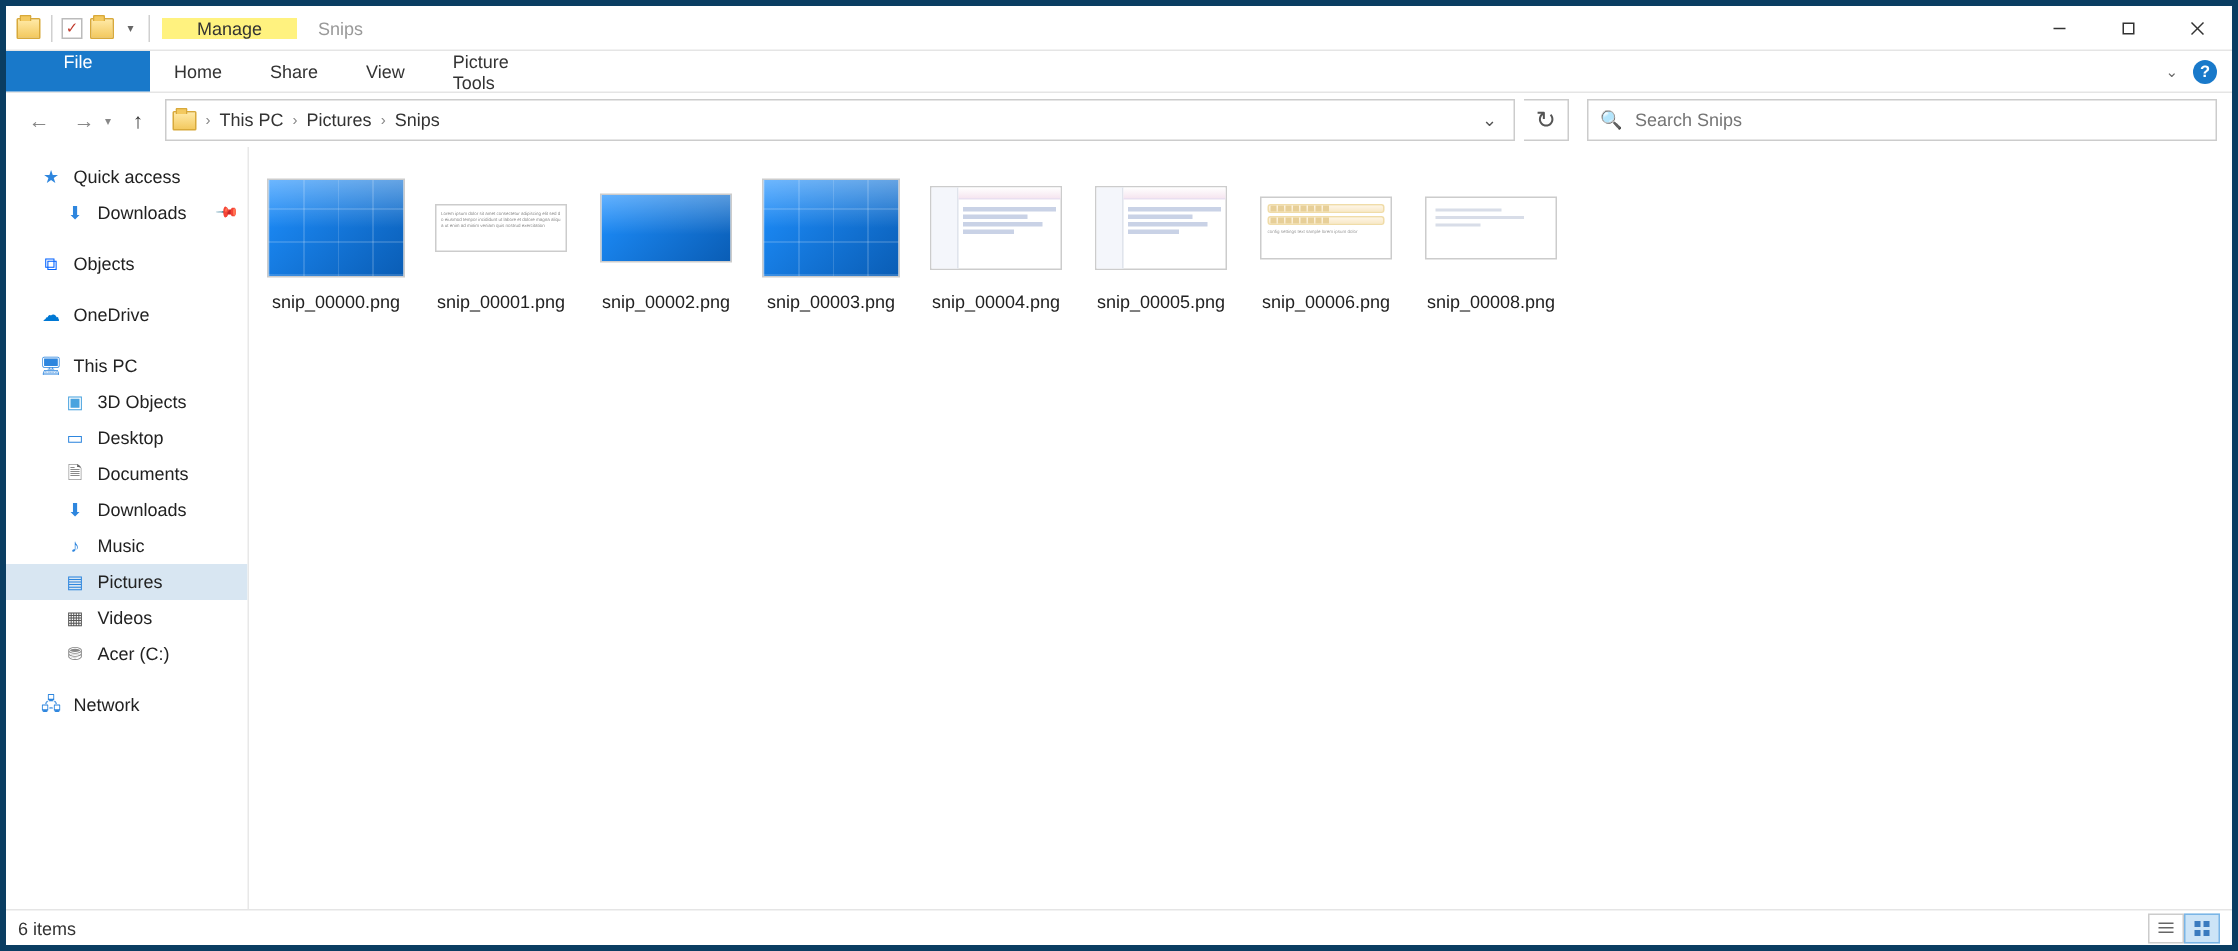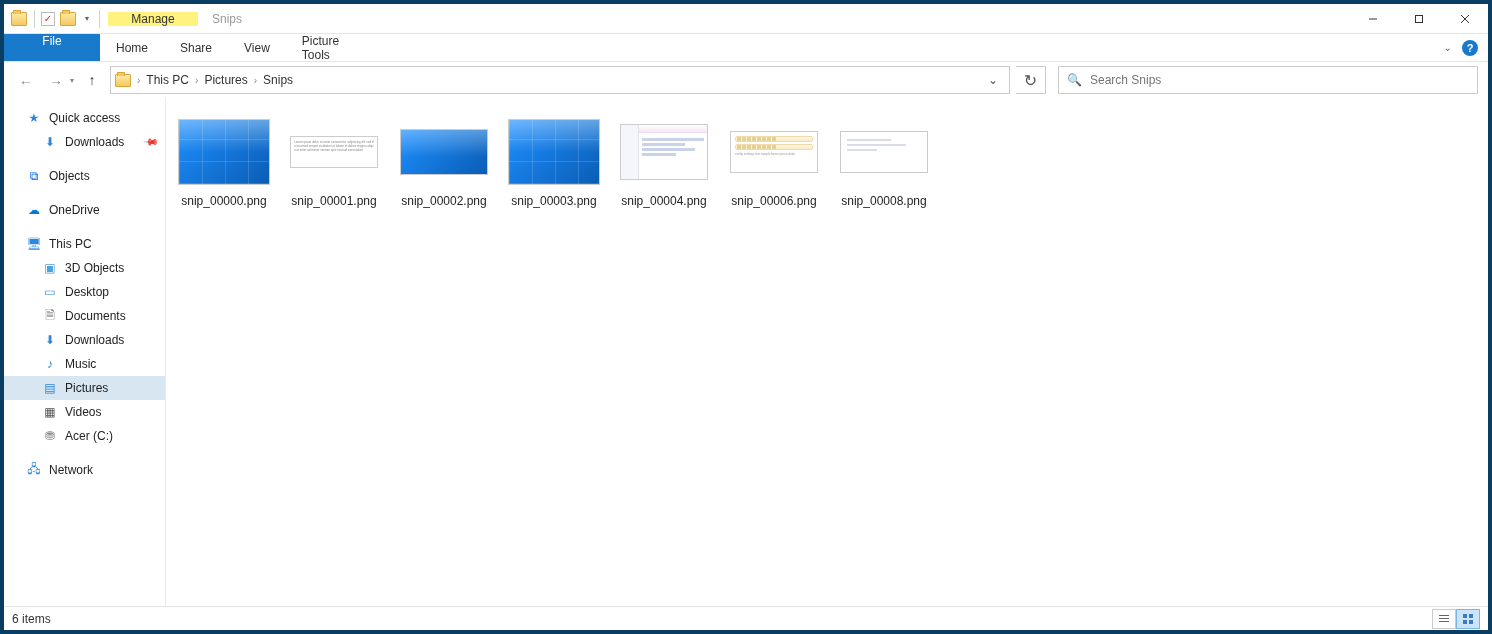--- a/index.html
+++ b/index.html
@@ -313,20 +313,37 @@
                     <div class="t-bar" style="width:85%"></div>
                     <div class="t-bar" style="width:55%"></div>
                   </div>
                 </div>
               </div>
             </div>
             <div class="fname">snip_00004.png</div>
           </div>
           <div class="file">
             <div class="thumb">
+              <div class="thumb-inner t-app">
+                <div class="t-app-side"></div>
+                <div class="t-app-main">
+                  <div class="t-app-head"></div>
+                  <div class="t-app-body">
+                    <div class="t-bar"></div>
+                    <div class="t-bar" style="width:70%"></div>
+                    <div class="t-bar" style="width:85%"></div>
+                    <div class="t-bar" style="width:55%"></div>
+                  </div>
+                </div>
+              </div>
+            </div>
+            <div class="fname">snip_00005.png</div>
+          </div>
+          <div class="file">
+            <div class="thumb">
               <div class="thumb-inner t-toolbar">
                 <div class="t-toolbar-row">
                   <span></span>
                   <span></span>
                   <span></span>
                   <span></span>
                   <span></span>
                   <span></span>
                   <span></span>
                   <span></span>

